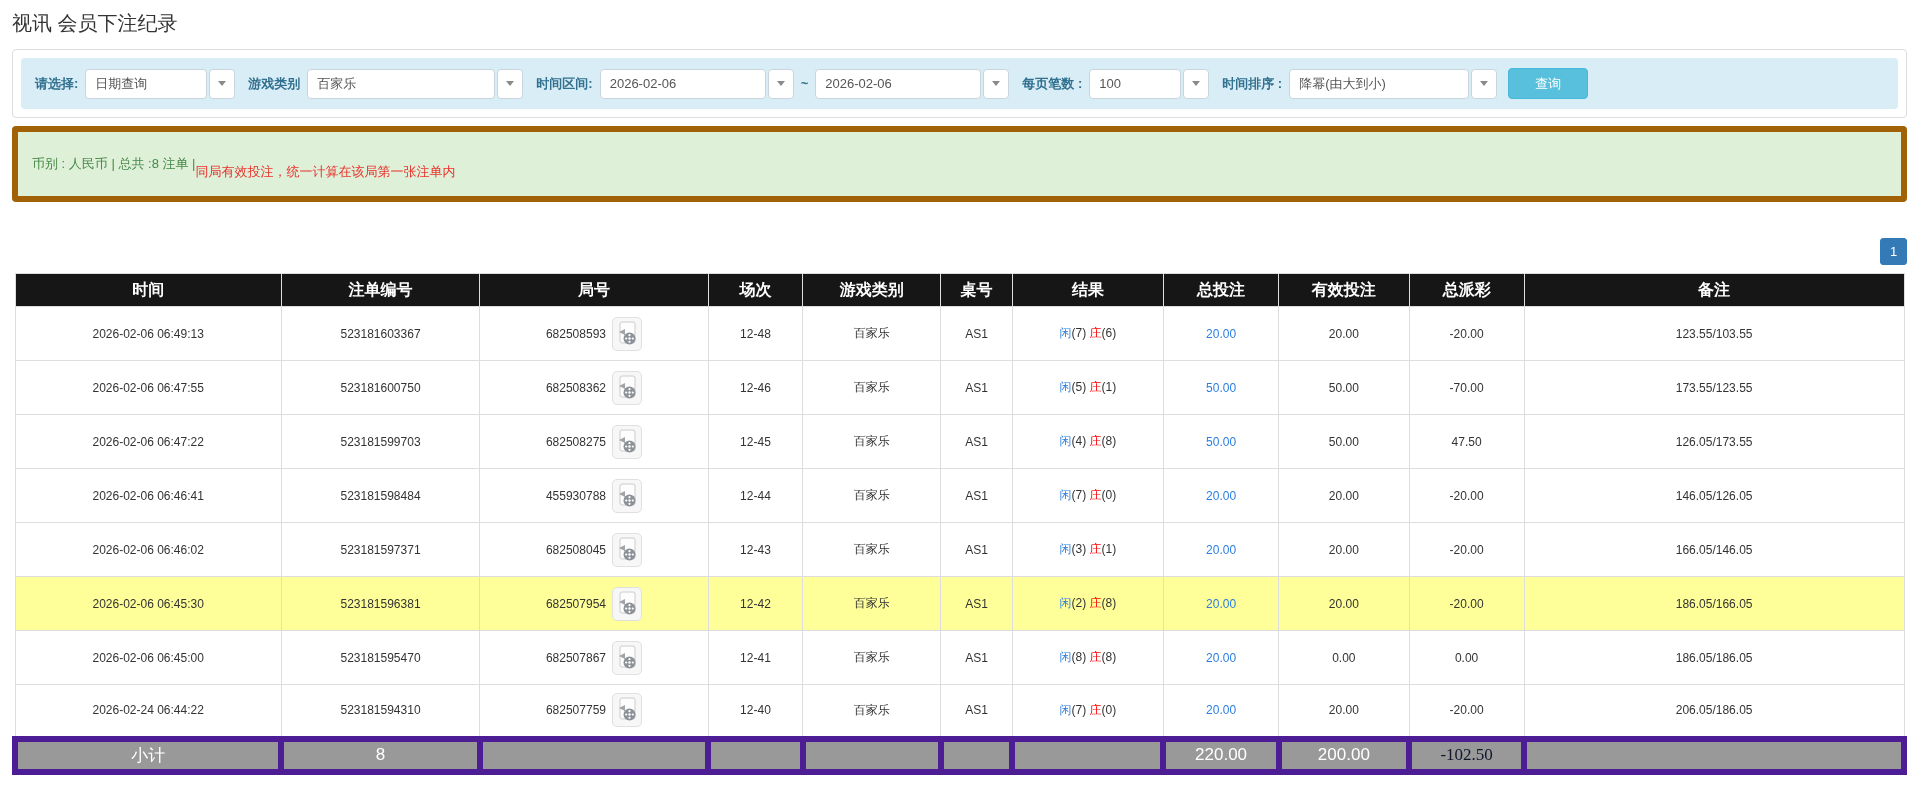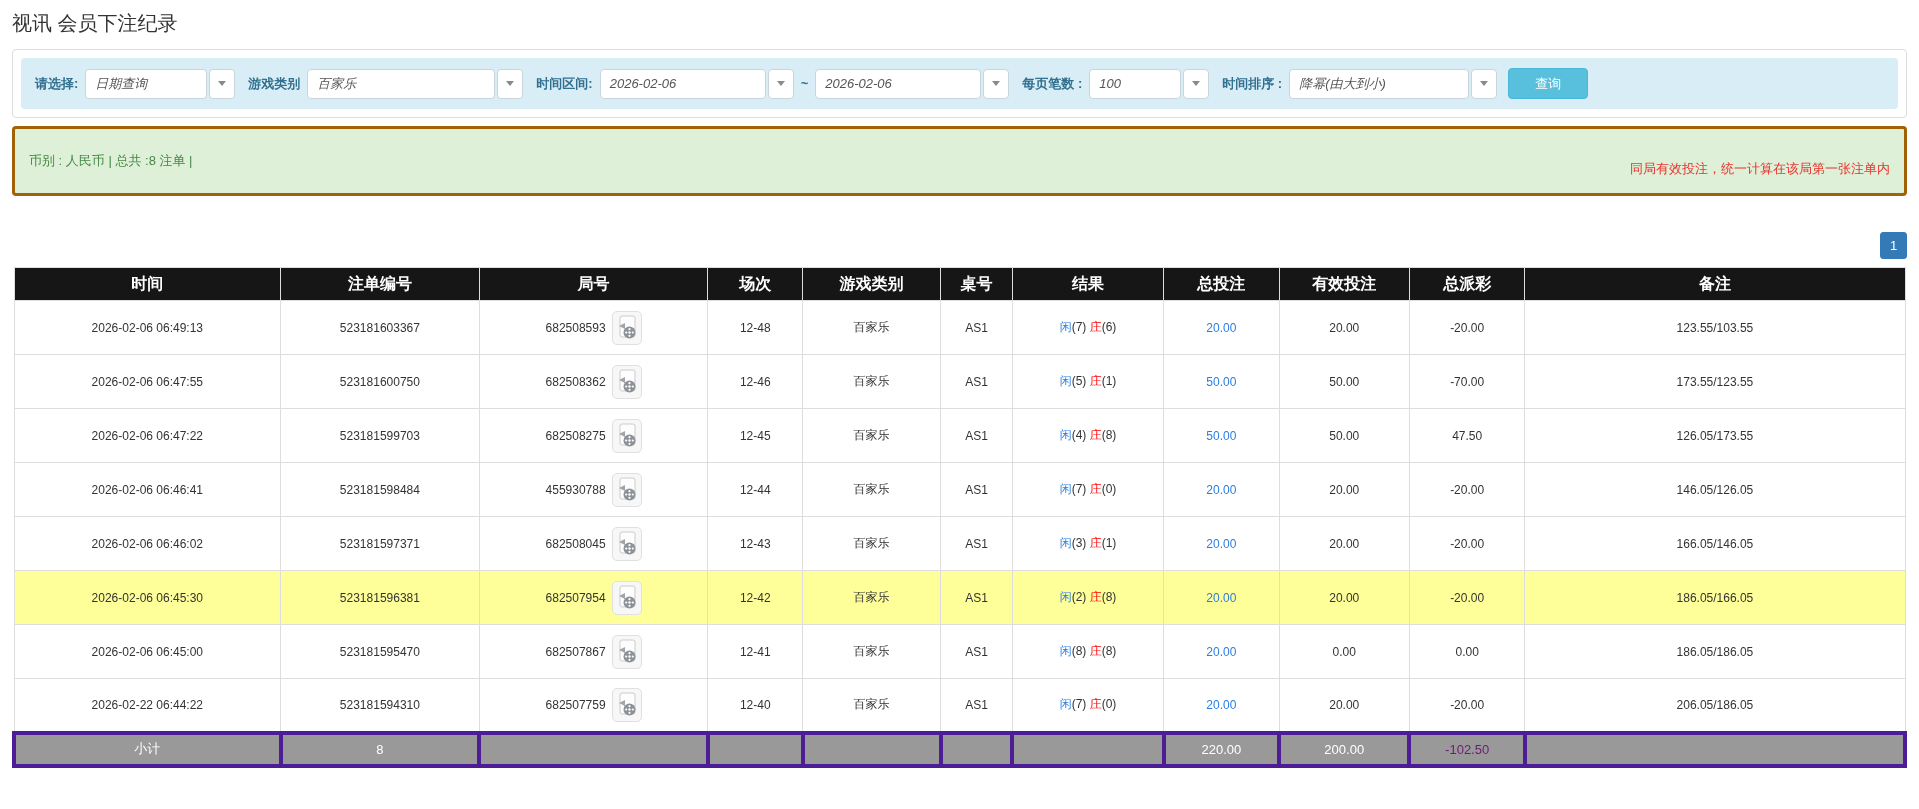--- a/index.html
+++ b/index.html
@@ -5,29 +5,29 @@
   * { box-sizing: border-box; margin: 0; padding: 0; }
   html, body { width: 1919px; background: #fff; font-family: "Liberation Sans", "DejaVu Sans", sans-serif; }
   body { padding: 8px 12px 20px 12px; color: #333; }
 
   .page-title { font-size: 20px; font-weight: 400; color: #333; margin: 2px 0 12px 0; }
 
   
   .filter-panel { border: 1px solid #ddd; border-radius: 4px; padding: 8px; background: #fff; }
   .filter-bar { background: #d9edf7; border-radius: 4px; padding: 10px 14px; display: flex; align-items: center; gap: 7px; }
   .filter-label { font-size: 13px; font-weight: bold; color: #31708f; white-space: nowrap; margin-left: 6px; }
-  .combo { display: flex; align-items: center; gap: 2px; font-style: italic; }
+  .combo { display: flex; align-items: center; gap: 2px; }
   .combo-input { height: 30px; line-height: 28px; background: #fff; border: 1px solid #c9d5dc; border-radius: 4px; padding: 0 9px; font-size: 13px; color: #555; overflow: hidden; white-space: nowrap; }
   .combo-btn { height: 30px; width: 26px; background: #fff; border: 1px solid #c9d5dc; border-radius: 4px; display: flex; align-items: center; justify-content: center; cursor: pointer; }
   .caret { width: 0; height: 0; border-left: 4px solid transparent; border-right: 4px solid transparent; border-top: 5px solid #8a8a8a; }
   .tilde { font-size: 13px; color: #31708f; font-weight: bold; }
   .search-btn { height: 31px; padding: 0 26px; background: #58c0dc; color: #fff; border: 1px solid #46b8da; border-radius: 4px; font-size: 13px; cursor: pointer; margin-left: 4px; }
 
   
-  .summary-bar { margin-top: 8px; background: #dff0d8; border: 3px solid #a16207; border-radius: 4px; padding: 15px 14px; display: flex; justify-content: space-between; align-items: center; }
+  .summary-bar { margin-top: 8px; background: #dff0d8; border: 6px solid #a16207; border-radius: 4px; padding: 15px 14px; display: flex; justify-content: flex-start; align-items: center; }
   .summary-left { font-size: 13px; color: #468847; }
   .summary-right { font-size: 13px; color: #e9322d; margin-top: 16px; }
 
   
   .pagination-row { display: flex; justify-content: flex-end; margin: 36px 0 8px 0; }
   .page-box { min-width: 27px; height: 27px; background: #337ab7; border: 1px solid #337ab7; border-radius: 3px; color: #fff; font-size: 13px; display: flex; align-items: center; justify-content: center; cursor: pointer; }
 
   
   table.records { width: 100%; border-collapse: collapse; table-layout: fixed; font-size: 12px; }
   table.records th { background: #161616; color: #fff; font-weight: bold; height: 33px; border: 1px solid #ddd; text-align: center; font-size: 16px; }
@@ -35,22 +35,22 @@
   tr.highlight td { background: #ffff99; }
   .round-cell { display: flex; align-items: center; justify-content: center; gap: 6px; }
   .video-btn { width: 30px; height: 34px; background: #f7f7f7; border: 1px solid #e0e0e0; border-radius: 5px; display: inline-flex; align-items: center; justify-content: center; cursor: pointer; }
   .amount-blue { color: #2b7de1; cursor: pointer; }
   .neg { color: #ff0000; }
   .res-player { color: #2b7de1; }
   .res-banker { color: #ff0000; }
   .res-num { color: #333; }
 
   
-  table.records tr.foot td { background: #999999; color: #fff; height: 33px; border: 4px solid #4c1d95; font-size: 13px; }
-  table.records tr.foot td.neg-cell { color: #701a75; }
+  table.records tr.foot td { background: #999999; color: #fff; height: 33px; border: 6px solid #4c1d95; font-size: 17px; }
+  table.records tr.foot td.neg-cell { color: #0f172a; font-family: Liberation Serif, serif; }
 </style>
 </head>
 <body>
 
 <h1 class="page-title">视讯 会员下注纪录</h1>
 
 <div class="filter-panel">
   <div class="filter-bar">
     <span class="filter-label" style="margin-left:0">请选择:</span>
     <span class="combo">
@@ -360,21 +360,21 @@
     <td>
       <span class="res-player">闲</span><span class="res-num">(8)</span>
       <span class="res-banker">庄</span><span class="res-num">(8)</span>
     </td>
     <td><span class="amount-blue">20.00</span></td>
     <td>0.00</td>
     <td>0.00</td>
     <td>186.05/186.05</td>
   </tr>
       <tr>
-    <td>2026-02-22 06:44:22</td>
+    <td>2026-02-24 06:44:22</td>
     <td>523181594310</td>
     <td>
       <span class="round-cell">
         <span>682507759</span>
         <span class="video-btn">
           <svg width="22" height="26" viewBox="0 0 22 26">
             <rect x="4" y="1" width="15" height="21" rx="2" fill="#fdfdfd" stroke="#cccccc"></rect>
             <path d="M3 11 L9 8 v6 z" fill="#a0a5ab"></path>
             <circle cx="13.5" cy="17.5" r="6" fill="#8d9299"></circle>
             <circle cx="13.5" cy="17.5" r="1.2" fill="#ffffff"></circle>

